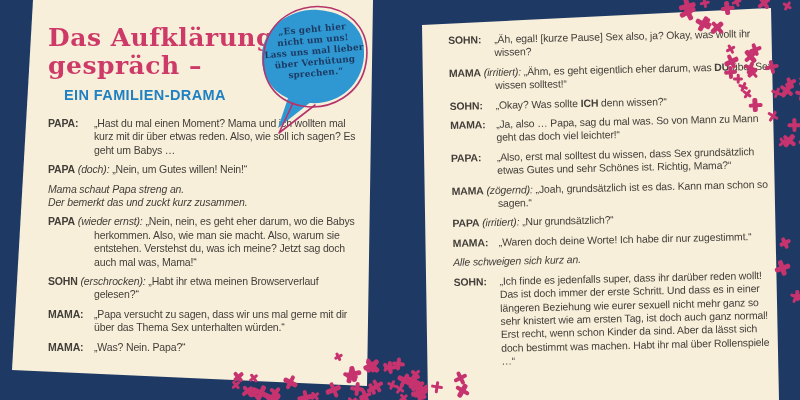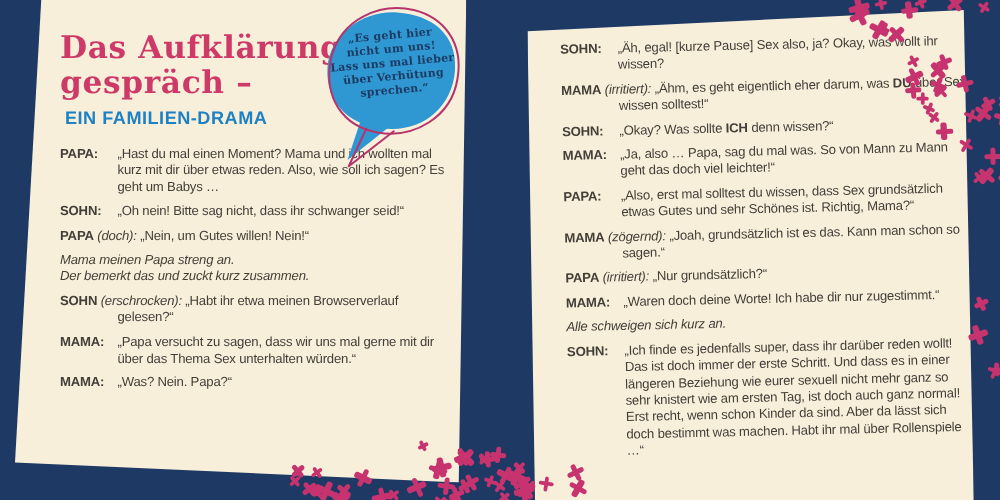--- a/index.html
+++ b/index.html
@@ -33,21 +33,21 @@
   h1{
     margin:0 0 8px 0;
     font-family:"DejaVu Serif", serif;
     font-weight:700;
     font-size:25px;line-height:1.1;
     letter-spacing:.5px;
     color:#ce3a68;
     white-space:pre-line;
   }
   h2{
-    margin:0 0 14px 4px;
+    margin:0 0 14px 16px;
     font-size:14.5px;font-weight:700;
     letter-spacing:.4px;
     color:#1e81c4;
   }
 
   
   .dialogue{font-size:10.5px;line-height:13.4px;letter-spacing:-0.15px;}
   .dialogue .line{margin-bottom:6px;padding-left:46px;text-indent:-46px;}
   .speaker{font-weight:700;}
   .speaker.fixed{display:inline-block;width:46px;text-indent:0;}
@@ -84,24 +84,24 @@
 
 <div class="canvas">
 
   <div class="page-clip left-clip">
     <div class="left-inner">
       <h1>Das Aufklärungs-
 gespräch –</h1>
       <h2>EIN FAMILIEN-DRAMA</h2>
       <div class="dialogue" id="left-dialogue">
           <div class="line"><span class="speaker fixed">PAPA:</span><span>„Hast du mal einen Moment? Mama und ich wollten mal kurz mit dir über etwas reden. Also, wie soll ich sagen? Es geht um Babys …</span></div>
-          <div class="line"><span class="speaker fixed">SOHN:</span><span>„Oh nein! Bitte sag nicht, dass ihr schwanger seid!“</span></div>
           <div class="line"><span class="speaker">PAPA</span><span class="direction"> (doch): </span><span>„Nein, um Gutes willen! Nein!“</span></div>
-          <div class="stage">Mama meinen Papa streng an.
+          <div class="stage">Mama schaut Papa streng an.
 Der bemerkt das und zuckt kurz zusammen.</div>
+          <div class="line"><span class="speaker">PAPA</span><span class="direction"> (wieder ernst): </span><span>„Nein, nein, es geht eher darum, wo die Babys herkommen. Also, wie man sie macht. Also, warum sie entstehen. Verstehst du, was ich meine? Jetzt sag doch auch mal was, Mama!“</span></div>
           <div class="line"><span class="speaker">SOHN</span><span class="direction"> (erschrocken): </span><span>„Habt ihr etwa meinen Browserverlauf gelesen?“</span></div>
           <div class="line"><span class="speaker fixed">MAMA:</span><span>„Papa versucht zu sagen, dass wir uns mal gerne mit dir über das Thema Sex unterhalten würden.“</span></div>
           <div class="line"><span class="speaker fixed">MAMA:</span><span>„Was? Nein. Papa?“</span></div>
         </div>
     </div>
 
     <svg class="bubble-svg" width="122" height="136" viewBox="0 0 122 136">
       <path d="M 36 96 L 26 126 L 60 99 Z" fill="#2f98d2"></path>
       <path d="M 10 52 C 12 24 40 6 66 8 C 94 10 114 26 112 54 C 110 84 86 103 58 101 C 30 100 8 82 10 52 Z" fill="#2f98d2"></path>
       <path d="M 13 44 C 21 13 52 0 79 6 C 103 12 119 32 114 61 C 109 92 79 109 50 104 C 23 99 6 77 13 44 Z" fill="none" stroke="#b5356b" stroke-width="1.6" stroke-linecap="round"></path>

